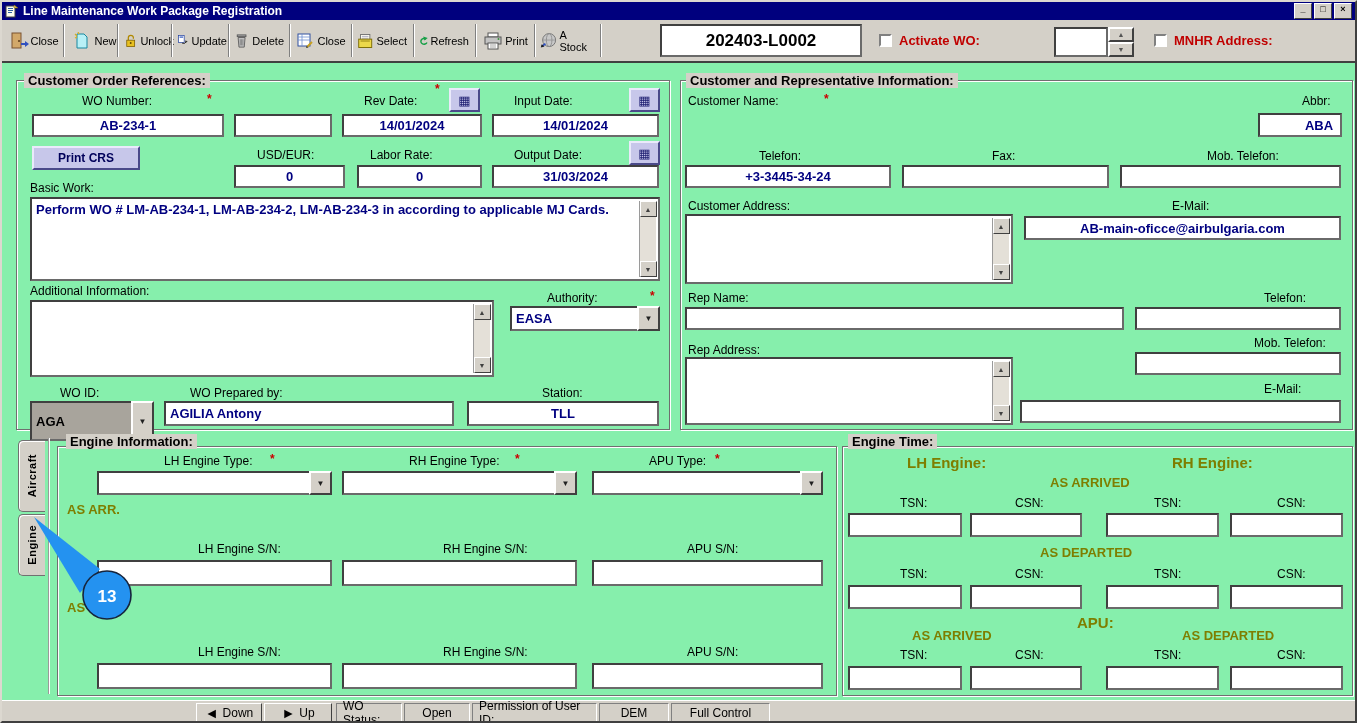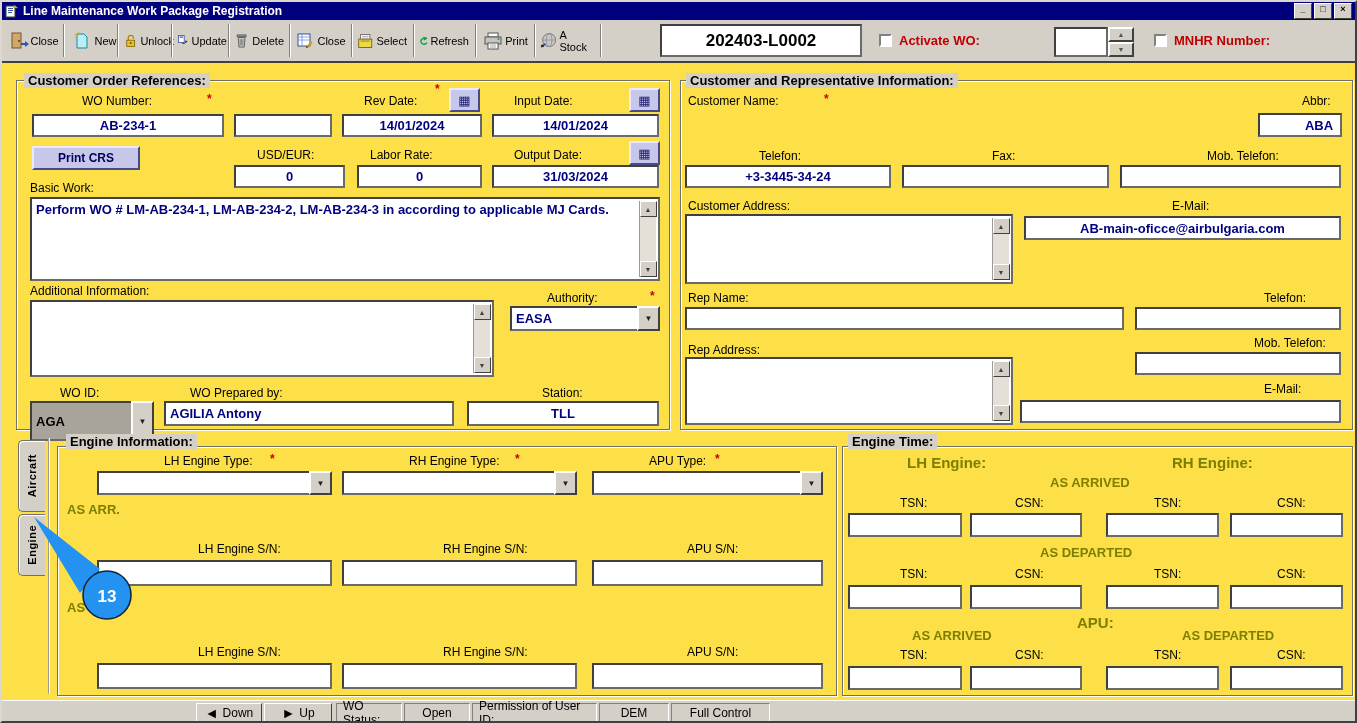--- a/index.html
+++ b/index.html
@@ -1,16 +1,16 @@
 <!DOCTYPE html>
 <html><head>
 <meta charset="utf-8">
 <style>
   html,body{margin:0;padding:0;background:#808080;font-family:"Liberation Sans",sans-serif;}
-  .window{position:relative;width:1357px;height:723px;background:#fde047;overflow:hidden;
+  .window{position:relative;width:1357px;height:723px;background:#86efac;overflow:hidden;
           border:2px solid;border-color:#dcd8d0 #404040 #404040 #dcd8d0;box-sizing:border-box;}
   .f{position:absolute;box-sizing:border-box;}
   .lbl{font-size:12px;color:#000;white-space:nowrap;}
   .val{font-size:13px;font-weight:bold;color:#000080;white-space:nowrap;}
   .ast{color:#cc0000;font-weight:bold;font-size:12px;}
   .inp{background:#fff;border:2px solid;border-color:#404040 #6a6a6a #6a6a6a #404040;display:flex;align-items:center;padding:0 4px;overflow:hidden;}
   .ctr{justify-content:center;}
   .btn{background:#d4d0c8;border:2px solid;border-color:#fff #404040 #404040 #fff;display:flex;align-items:center;justify-content:center;cursor:default;}
   .lavbtn{background:#c7c7ea;border:2px solid;border-color:#eaeafb #4a4a8a #4a4a8a #eaeafb;display:flex;align-items:center;justify-content:center;}
   .fs{border:1px solid #6f6f6f;box-shadow:inset 1px 1px 0 #fff,1px 1px 0 #fff;}
@@ -179,21 +179,21 @@
     <div class="f inp" style="left:1052px;top:7px;width:54px;height:30px;">
       <span class="val"></span>
     </div>
     <div class="f btn" style="left:1106px;top:7px;width:26px;height:15px;font-size:7px;color:#555;">
         <span>▲</span>
       </div>
     <div class="f btn" style="left:1106px;top:22px;width:26px;height:15px;font-size:7px;color:#555;">
         <span>▼</span>
       </div>
     <div class="f cb" style="left:1152px;top:14px;"></div>
-    <span class="f redlbl" style="left:1172px;top:13px;">MNHR Number:</span>
+    <span class="f redlbl" style="left:1172px;top:13px;">MNHR Address:</span>
   </div>
 
   <div class="f fs" style="left:14px;top:78px;width:654px;height:350px;"></div>
   <span class="legend" style="left:22px;top:71px;">Customer Order References:</span>
 
   <span class="f lbl" style="left:80px;top:92px;">WO Number:</span>
   <span class="f ast" style="left:205px;top:90px;">*</span>
   <span class="f lbl" style="left:252px;top:88px;margin-top:24px;">Rev Num:</span>
   <span class="f lbl" style="left:362px;top:92px;">Rev Date:</span>
   <span class="f ast" style="left:433px;top:80px;">*</span>

